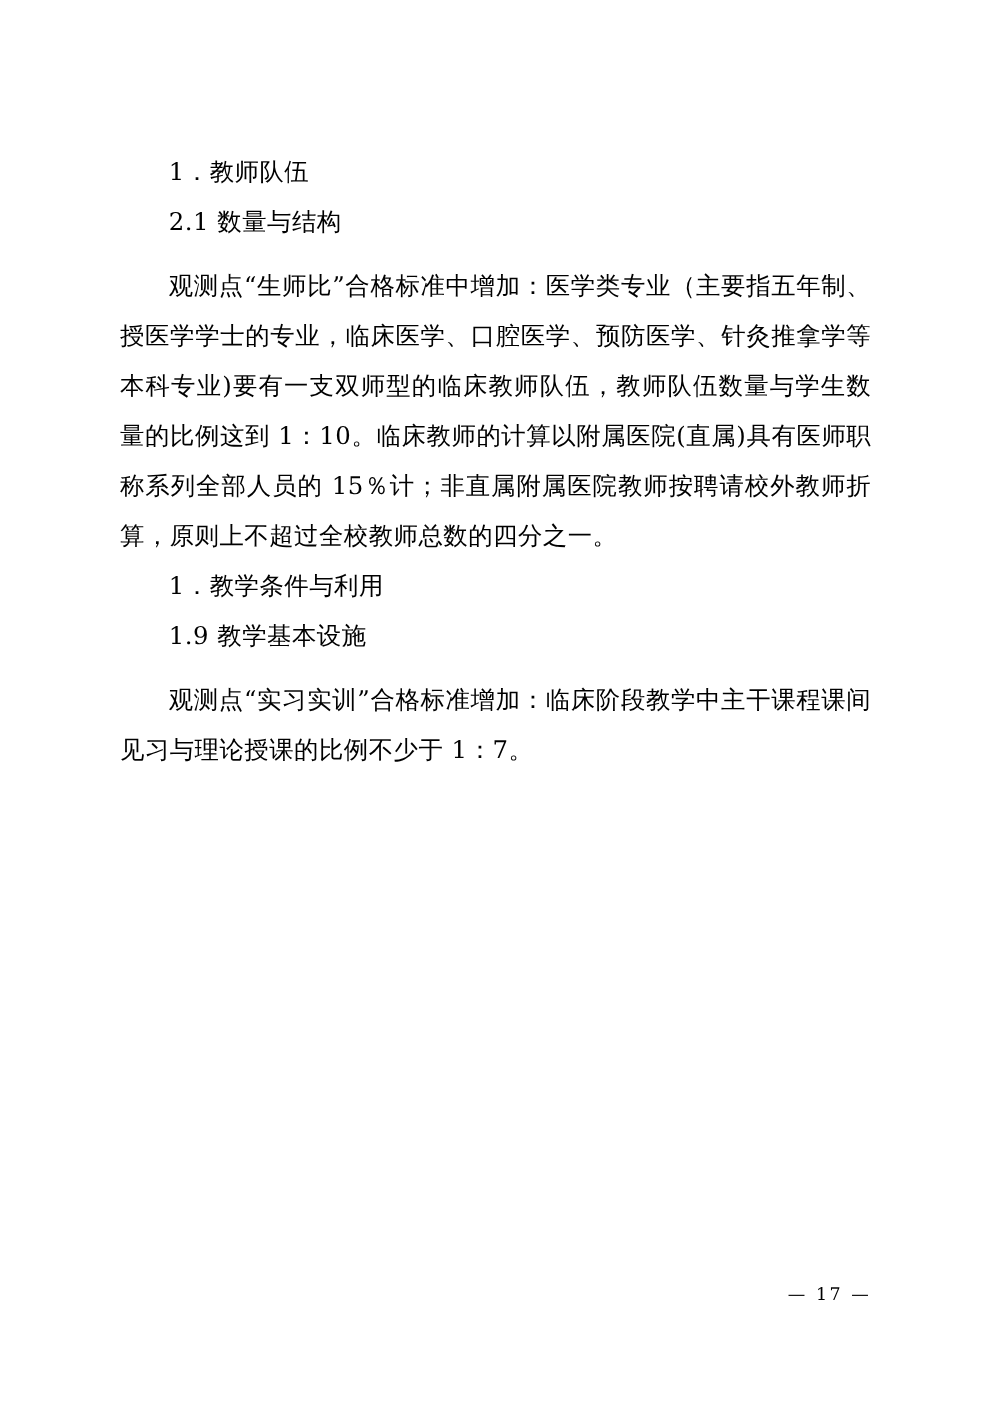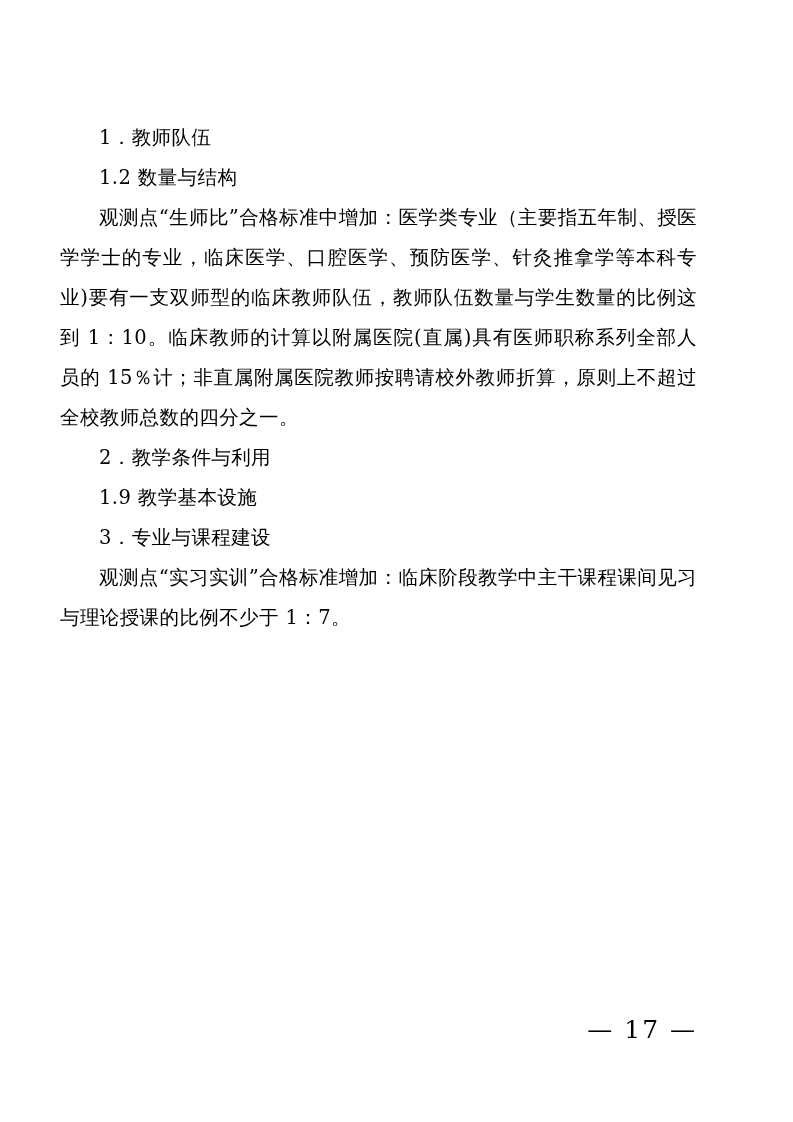--- a/index.html
+++ b/index.html
@@ -12,58 +12,57 @@
     background: #ffffff;
     font-family: "DejaVu Serif", "Liberation Serif", serif;
     color: #000000;
     -webkit-font-smoothing: antialiased;
   }
   .page {
     position: relative;
     width: 793px;
     height: 1122px;
     box-sizing: border-box;
-    padding: 118px 96px 60px 60px;
+    padding: 118px 96px 60px 96px;
   }
   .doc-body {
     font-size: 19.5px;
     line-height: 40px;
     text-align: justify;
     text-justify: inter-ideograph;
   }
   p.para {
-    margin: 0 0 0 0;
+    margin: 11px 0 0 0;
     text-indent: 2em;
     letter-spacing: 0.4px;
   }
   p.heading {
     margin: 0;
     text-indent: 2em;
     letter-spacing: 0.4px;
   }
   .footer {
     position: absolute;
     left: 96px;
     right: 96px;
     bottom: 78px;
     text-align: right;
-    font-size: 25px;
+    font-size: 14px;
     letter-spacing: 2px;
   }
 </style>
 </head>
 <body>
 
 <div class="page">
   <div class="doc-body">
 
     <p class="heading">1．教师队伍</p>
-    <p class="heading">1.2  数量与结构</p>
+    <p class="heading">2.1  数量与结构</p>
     <p class="para">观测点“生师比”合格标准中增加：医学类专业（主要指五年制、授医学学士的专业，临床医学、口腔医学、预防医学、针灸推拿学等本科专业)要有一支双师型的临床教师队伍，教师队伍数量与学生数量的比例这到 1：10。临床教师的计算以附属医院(直属)具有医师职称系列全部人员的 15％计；非直属附属医院教师按聘请校外教师折算，原则上不超过全校教师总数的四分之一。</p>
-    <p class="heading">2．教学条件与利用</p>
+    <p class="heading">1．教学条件与利用</p>
     <p class="heading">1.9  教学基本设施</p>
-    <p class="heading">3．专业与课程建设</p>
     <p class="para">观测点“实习实训”合格标准增加：临床阶段教学中主干课程课间见习与理论授课的比例不少于 1：7。</p>
 
   </div>
 
   <div class="footer">— 17 —</div>
 </div>
 
 </body></html>

